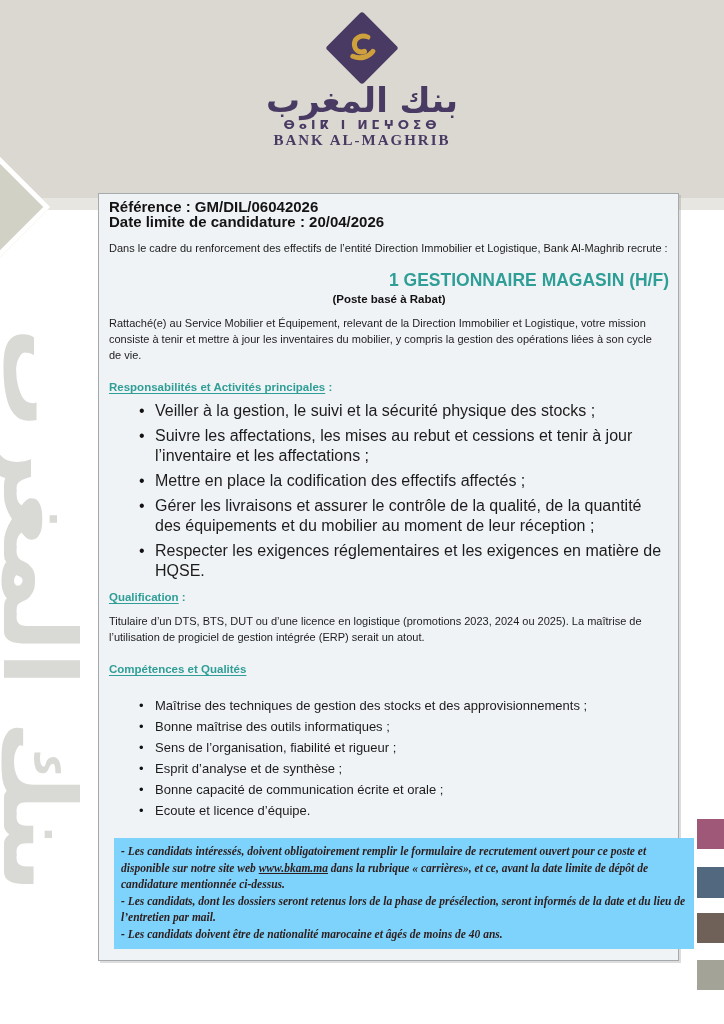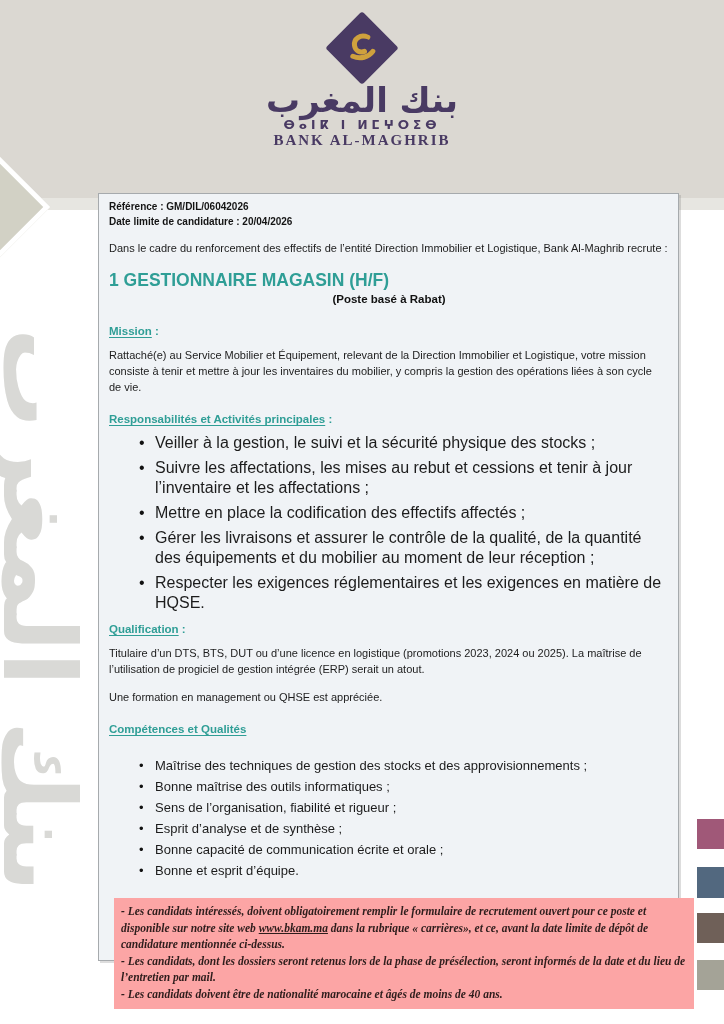--- a/index.html
+++ b/index.html
@@ -41,37 +41,37 @@
     position:absolute;left:97px;top:8px;transform:rotate(90deg);transform-origin:left top;
     font-family:"DejaVu Sans", sans-serif;direction:rtl;white-space:nowrap;
     font-size:100px;font-weight:bold;color:#d9d9d6;letter-spacing:-4px;
   }
   
   .page{
     position:absolute;left:98px;top:193px;width:581px;height:768px;box-sizing:border-box;
     background:#f0f3f6;border:1px solid #a6aaad;box-shadow:2px 2px 0 rgba(120,120,120,0.25);
     padding:5px 9px 0 10px;z-index:3;color:#1c1c1c;font-size:11px;
   }
-  .meta{font-weight:bold;color:#141414;font-size:10px;line-height:15px;}
+  .meta{font-weight:bold;color:#141414;font-size:15px;line-height:15px;}
   .intro{margin-top:12px;line-height:15px;}
-  .job-title{margin-top:12px;text-align:left;color:#2f9e96;font-weight:bold;font-size:17.5px;line-height:24px;}
+  .job-title{margin-top:12px;text-align:right;color:#2f9e96;font-weight:bold;font-size:17.5px;line-height:24px;}
   .job-subtitle{text-align:center;font-weight:bold;font-size:11.5px;line-height:15px;color:#111;}
   .sec-heading{margin-top:16px;font-size:11.5px;line-height:16px;font-weight:bold;color:#2f9e96;}
   .sec-heading .h-underline{text-decoration:underline;text-underline-offset:2px;}
   .para{margin-top:8px;line-height:16px;max-width:558px;}
   ul.doclist{margin:6px 0 0 0;padding:0 0 0 30px;list-style:none;}
   ul.doclist li{position:relative;padding-left:16px;}
   ul.doclist li::before{content:"\2022";position:absolute;left:0;top:0;color:#111;}
   ul.resp li{font-size:16px;line-height:20px;margin-bottom:5px;max-width:516px;}
   ul.comp li{font-size:13px;line-height:21px;margin-bottom:0;max-width:516px;}
   .mt12{margin-top:12px;}
   
   .notice{
     margin-top:17px;margin-left:5px;width:580px;box-sizing:border-box;
-    background:#fca5a5;padding:5px 7px 7px 7px;
+    background:#7dd3fc;padding:5px 7px 7px 7px;
     font-family:"Liberation Serif", serif;font-style:italic;font-weight:bold;
     font-size:11.5px;line-height:16.5px;color:#2e1d1c;
   }
   .notice a{color:#2e1d1c;text-decoration:underline;}
   
   .swatch{position:absolute;left:697px;width:27px;height:30px;z-index:4;}
   .sw1{top:819px;}
   .sw2{top:867px;height:31px;}
   .sw3{top:913px;}
   .sw4{top:960px;}
@@ -105,44 +105,42 @@
   <div class="meta">
     <div>Référence : GM/DIL/06042026</div>
     <div>Date limite de candidature : 20/04/2026</div>
   </div>
 
   <div class="intro">Dans le cadre du renforcement des effectifs de l’entité Direction Immobilier et Logistique, Bank Al-Maghrib recrute :</div>
 
   <div class="job-title">1 GESTIONNAIRE MAGASIN (H/F)</div>
   <div class="job-subtitle">(Poste basé à Rabat)</div>
 
-  <div class="sec-heading"><span class="h-underline">Mission</span><span> :</span></div>
   <div class="para">Rattaché(e) au Service Mobilier et Équipement, relevant de la Direction Immobilier et Logistique, votre mission consiste à tenir et mettre à jour les inventaires du mobilier, y compris la gestion des opérations liées à son cycle de vie.</div>
 
   <div class="sec-heading"><span class="h-underline">Responsabilités et Activités principales</span><span> :</span></div>
   <ul class="doclist resp">
     <li>Veiller à la gestion, le suivi et la sécurité physique des stocks ;</li>
     <li>Suivre les affectations, les mises au rebut et cessions et tenir à jour l’inventaire et les affectations ;</li>
     <li>Mettre en place la codification des effectifs affectés ;</li>
     <li>Gérer les livraisons et assurer le contrôle de la qualité, de la quantité des équipements et du mobilier au moment de leur réception ;</li>
     <li>Respecter les exigences réglementaires et les exigences en matière de HQSE.</li>
   </ul>
 
   <div class="sec-heading" style="margin-top:8px;"><span class="h-underline">Qualification</span><span> :</span></div>
   <div class="para">Titulaire d’un DTS, BTS, DUT ou d’une licence en logistique (promotions 2023, 2024 ou 2025). La maîtrise de l’utilisation de progiciel de gestion intégrée (ERP) serait un atout.</div>
-  <div class="para mt12">Une formation en management ou QHSE est appréciée.</div>
 
   <div class="sec-heading"><span class="h-underline">Compétences et Qualités</span></div>
   <ul class="doclist comp" style="margin-top:18px;">
     <li>Maîtrise des techniques de gestion des stocks et des approvisionnements ;</li>
     <li>Bonne maîtrise des outils informatiques ;</li>
     <li>Sens de l’organisation, fiabilité et rigueur ;</li>
     <li>Esprit d’analyse et de synthèse ;</li>
     <li>Bonne capacité de communication écrite et orale ;</li>
-    <li>Bonne et esprit d’équipe.</li>
+    <li>Ecoute et licence d’équipe.</li>
   </ul>
 
   <div class="notice">
     <span>- Les candidats intéressés, doivent obligatoirement remplir le formulaire de recrutement ouvert pour ce poste et disponible sur notre site web </span><a href="#">www.bkam.ma</a><span> dans la rubrique « carrières», et ce, avant la date limite de dépôt de candidature mentionnée ci-dessus.</span>
     <div>- Les candidats, dont les dossiers seront retenus lors de la phase de présélection, seront informés de la date et du lieu de l’entretien par mail.</div>
     <div>- Les candidats doivent être de nationalité marocaine et âgés de moins de 40 ans.</div>
   </div>
 
 </div>
 

